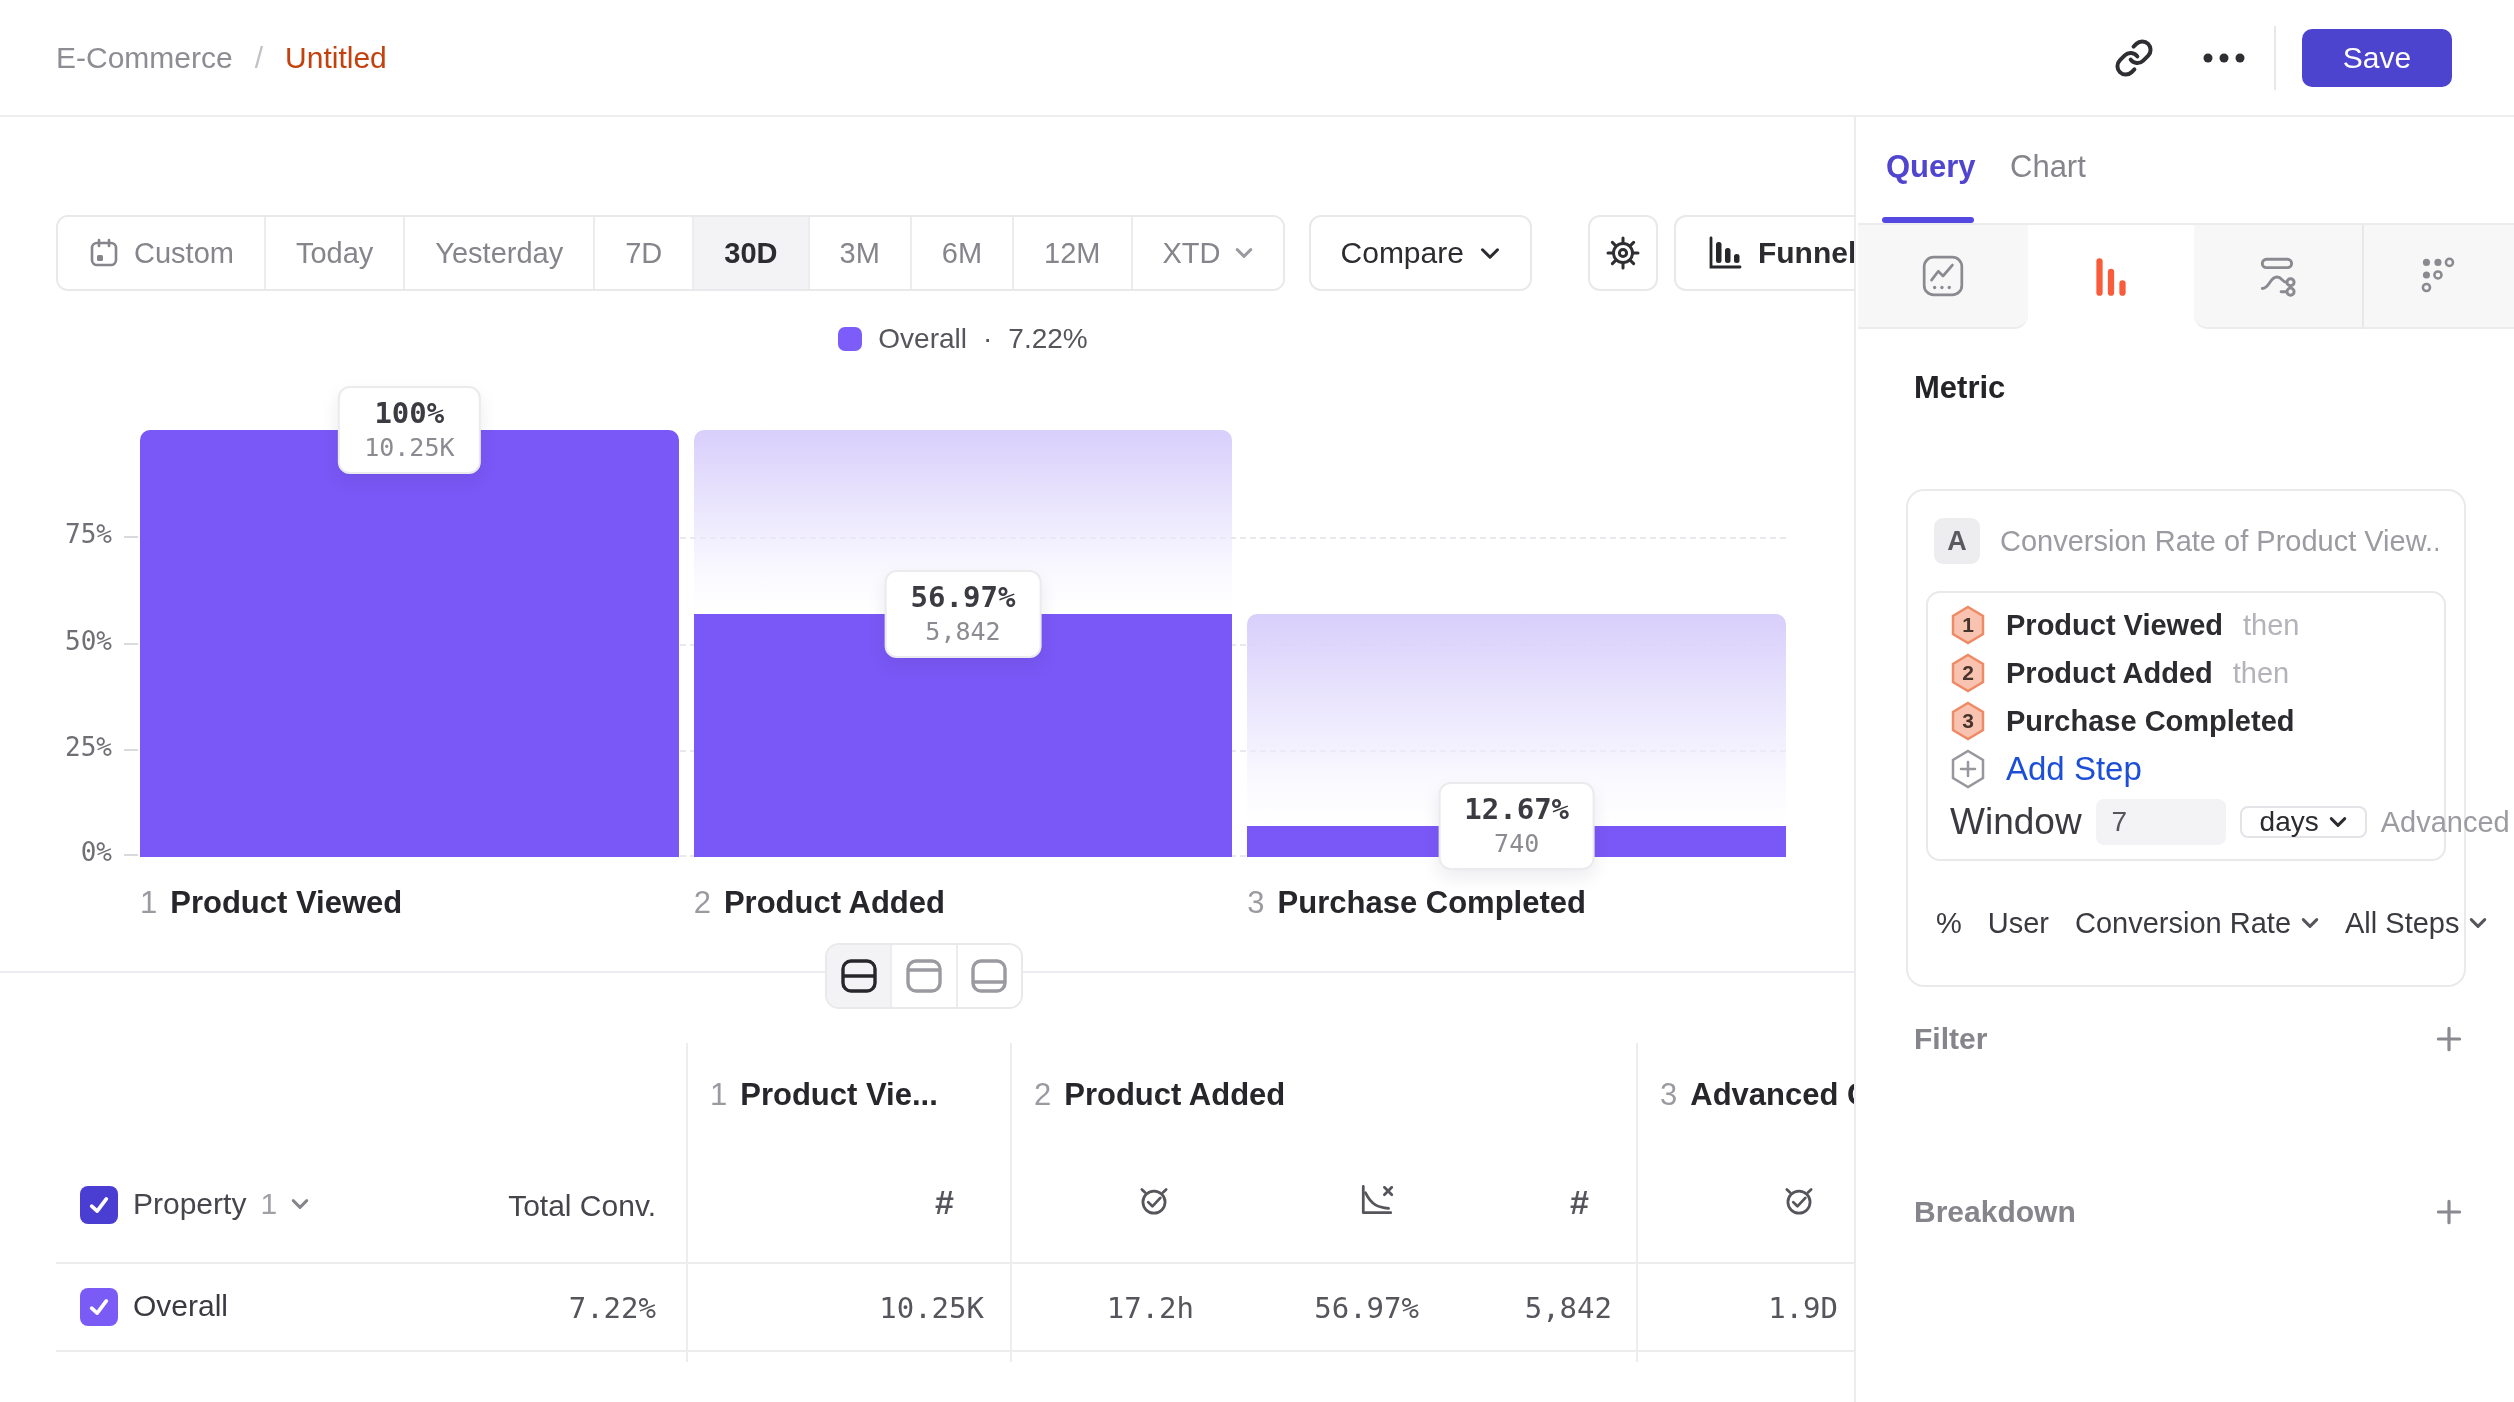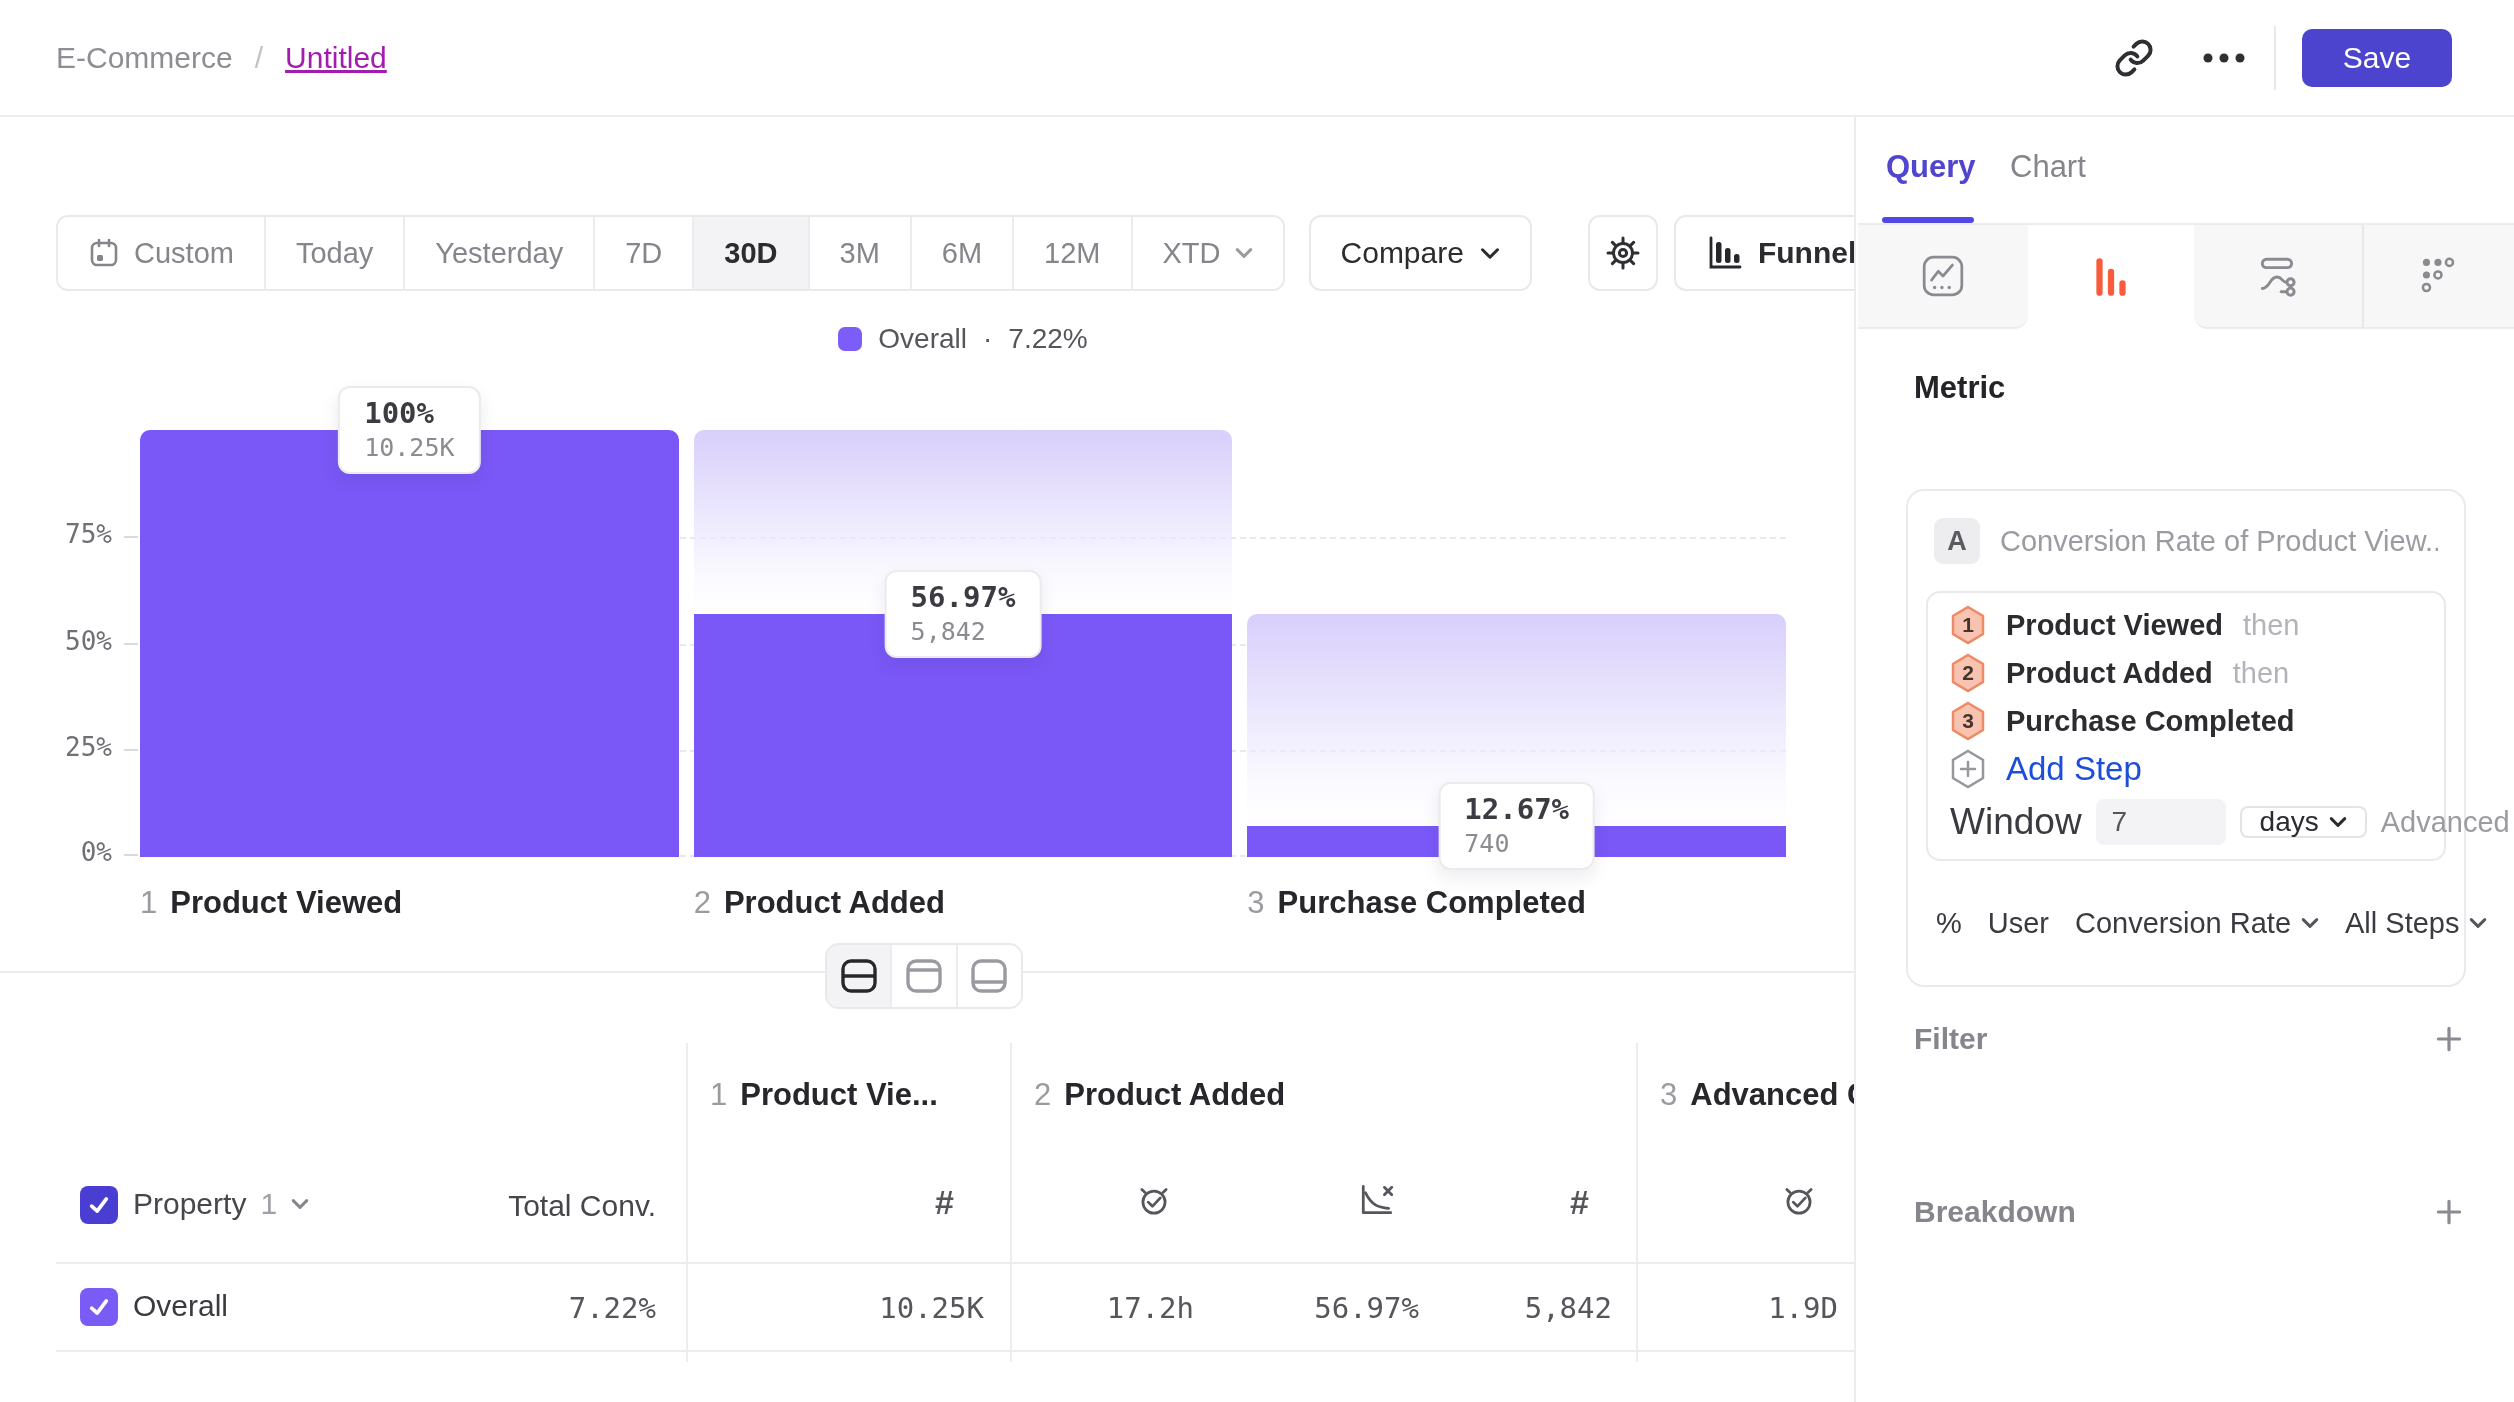--- a/index.html
+++ b/index.html
@@ -6,21 +6,21 @@
   html,body { background:#fff; }
   body { font-family:"Liberation Sans", sans-serif; color:#35353a; }
   .app { position:relative; width:2514px; height:1402px; background:#fff; overflow:hidden; }
   .mono { font-family:"DejaVu Sans Mono", monospace; }
 
   
   .topbar { position:absolute; left:0; top:0; width:2514px; height:117px; border-bottom:2px solid #ededef; background:#fff; }
   .breadcrumb { position:absolute; left:56px; top:0; height:115px; display:flex; align-items:center; gap:22px; font-size:30px; }
   .bc-project { color:#8d8d93; }
   .bc-sep { color:#c2c2c7; }
-  .bc-title { color:#a21caf; font-weight:500;text-decoration:underline; }
+  .bc-title { color:#c2410c; font-weight:500; }
   .topbar-actions { position:absolute; right:62px; top:0; height:115px; display:flex; align-items:center; }
   .icon-btn { display:flex; align-items:center; justify-content:center; width:64px; height:64px; border:none; background:transparent; cursor:pointer; }
   .tb-divider { width:2px; height:64px; background:#e8e8ea; margin:0 26px 0 18px; }
   .save-btn { width:150px; height:58px; border:none; border-radius:10px; background:#4c43ce; color:#fff; font-size:30px; font-weight:500; font-family:inherit; cursor:pointer; }
 
   
   .left-panel { position:absolute; left:0; top:117px; width:1856px; height:1285px; border-right:2px solid #ececee; background:#fff; overflow:hidden; }
 
   
   .toolbar { position:absolute; left:56px; top:98px; height:76px; display:flex; align-items:stretch; }
@@ -41,21 +41,21 @@
   
   .plot { position:absolute; left:140px; top:313px; width:1646px; height:427px; }
   .grid { position:absolute; left:0; right:0; height:0; border-top:2px dashed #e8e8ed; }
   .ytick-line { position:absolute; left:-16px; width:14px; height:2px; background:#d9d9de; }
   .ylabel { position:absolute; left:-116px; width:88px; text-align:right; font-size:26px; color:#6f6f75; }
   .bars { position:absolute; inset:0; display:flex; gap:15px; }
   .bar-col { position:relative; flex:1; }
   .bar-ghost { position:absolute; left:0; right:0; border-radius:10px 10px 0 0;
       background:linear-gradient(180deg, #d8cffb 0%, rgba(246,244,255,0.55) 78%, rgba(255,255,255,0.1) 100%); }
   .bar-solid { position:absolute; left:0; right:0; bottom:0; background:#7a58f7; }
-  .bar-tip { position:absolute; left:50%; transform:translate(-50%,-50%); background:#fff; border:2px solid #ebebee; border-radius:12px; padding:8px 24px 10px; text-align:left; box-shadow:0 8px 18px rgba(25,25,60,0.08); white-space:nowrap; z-index:3; }
+  .bar-tip { position:absolute; left:50%; transform:translate(-50%,-50%); background:#fff; border:2px solid #ebebee; border-radius:12px; padding:8px 24px 10px; text-align:center; box-shadow:0 8px 18px rgba(25,25,60,0.08); white-space:nowrap; z-index:3; }
   .tip-pct { font-family:"DejaVu Sans Mono", monospace; font-size:29px; font-weight:600; color:#3b3b41; }
   .tip-count { font-family:"DejaVu Sans Mono", monospace; font-size:25px; color:#8b8b91; margin-top:3px; }
   .step-labels { position:absolute; left:140px; top:768px; width:1646px; display:flex; gap:15px; }
   .step-label { flex:1; display:flex; align-items:baseline; gap:13px; font-size:31px; }
   .step-label .num { color:#9a9aa0; }
   .step-label .nm { color:#26262b; font-weight:600; }
 
   
   .mid-divider { position:absolute; left:0; top:854px; width:1856px; height:2px; background:#ececf0; }
   .toggle-group { position:absolute; left:825px; top:826px; width:198px; height:66px; background:#fff; border:2px solid #e9e9ec; border-radius:14px; display:flex; overflow:hidden; z-index:2; }

